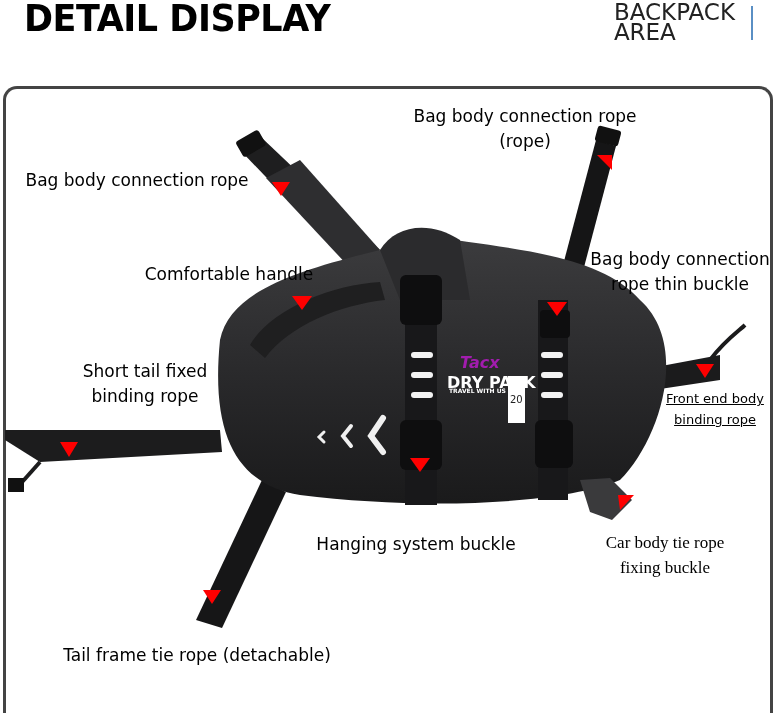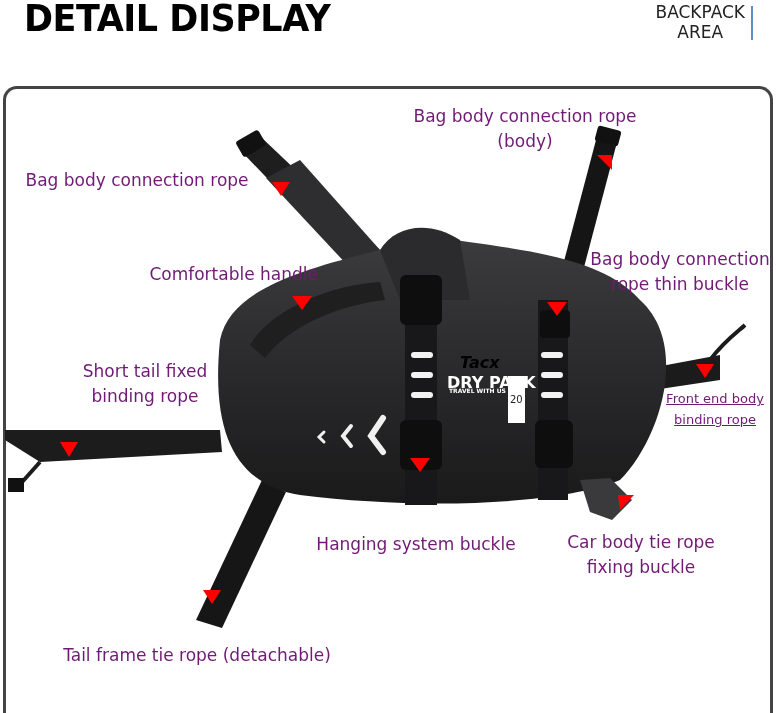--- a/index.html
+++ b/index.html
@@ -1,21 +1,21 @@
 <!DOCTYPE html>
 <html><head>
 <meta charset="utf-8">
 <style>
   html, body { margin:0; padding:0; background:#ffffff; }
   body { width:779px; height:713px; position:relative; overflow:hidden; font-family:"Liberation Sans", "DejaVu Sans", sans-serif; color:#333; }
   .title { position:absolute; left:24px; top:-4px; font-family:"DejaVu Sans", sans-serif; font-weight:bold; font-size:38px; letter-spacing:-0.5px; color:#000; transform:scaleX(0.92); transform-origin:left top; }
-  .tag { position:absolute; right:34px; top:2px; text-align:center; font-family:"DejaVu Sans", sans-serif; font-size:17px; line-height:20px; color:#222; }
+  .tag { position:absolute; right:44px; top:2px; text-align:left; font-family:"DejaVu Sans", sans-serif; font-size:23px; line-height:20px; color:#222; }
   .tag-bar { position:absolute; right:26px; top:6px; width:2px; height:34px; background:#5a8fc4; }
   .frame { position:absolute; left:3px; top:86px; width:770px; height:640px; border:3px solid #444; border-radius:14px; box-sizing:border-box; border-bottom:none; }
-  .label { position:absolute; font-family:"DejaVu Sans", sans-serif; font-size:17px; line-height:25px; color:#701a75; text-align:center; white-space:nowrap; }
+  .label { position:absolute; font-family:"DejaVu Sans", sans-serif; font-size:17px; line-height:25px; color:#000000; text-align:center; white-space:nowrap; }
   .label.sm { font-size:13px; line-height:21px;text-decoration:underline; }
   svg.art { position:absolute; left:0; top:0; }
 </style>
 </head>
 <body>
 
 <div class="title">DETAIL DISPLAY</div>
 <div class="tag">
   <div>BACKPACK</div>
   <div>AREA</div>
@@ -73,63 +73,63 @@
 
   <g fill="none" stroke="#f0f0f0" stroke-linecap="round">
     <path d="M324,432 L319,437 L324,442" stroke-width="3"></path>
     <path d="M351,426 L343,436 L351,446" stroke-width="4"></path>
     <path d="M383,418 L371,436 L383,452" stroke-width="6"></path>
   </g>
 
   <polygon points="580,480 610,478 632,500 612,520 590,512" fill="#3a3a3c"></polygon>
 </svg>
 
-<div style="position:absolute;left:460px;top:353px;font-family:'DejaVu Sans',sans-serif;font-weight:bold;font-style:italic;font-size:16px;color:#000000;">Tacx</div>
+<div style="position:absolute;left:460px;top:353px;font-family:'DejaVu Sans',sans-serif;font-weight:bold;font-style:italic;font-size:16px;color:#a21caf;">Tacx</div>
 <div style="position:absolute;left:447px;top:373px;font-family:'DejaVu Sans',sans-serif;font-weight:bold;font-size:16px;color:#fff;">DRY PACK</div>
 <div style="position:absolute;left:508px;top:376px;background:#fff;color:#222;font-family:'DejaVu Sans',sans-serif;font-size:10px;padding:17px 2px;line-height:13px;">20</div>
 <div style="position:absolute;left:449px;top:387px;font-family:'DejaVu Sans',sans-serif;font-weight:bold;font-size:6px;color:#fff;">TRAVEL WITH US</div>
 
 <svg class="art" width="779" height="713">
   <g fill="#ff0000">
     <polygon points="272,182 290,182 281,196"></polygon>
     <polygon points="597,155 612,155 612,170"></polygon>
     <polygon points="292,296 312,296 302,310"></polygon>
     <polygon points="547,302 567,302 557,316"></polygon>
     <polygon points="696,364 714,364 705,378"></polygon>
     <polygon points="60,442 78,442 69,457"></polygon>
     <polygon points="410,458 430,458 420,472"></polygon>
     <polygon points="618,495 634,495 620,510"></polygon>
     <polygon points="203,590 221,590 212,604"></polygon>
   </g>
 </svg>
 
 <div class="label" style="left:411px;top:104px;width:228px;">
   <div>Bag body connection rope</div>
-  <div>(body)</div>
+  <div>(rope)</div>
 </div>
 <div class="label" style="left:22px;top:168px;width:230px;">
   <div>Bag body connection rope</div>
 </div>
-<div class="label" style="left:140px;top:262px;width:178px;text-align:right;">
+<div class="label" style="left:140px;top:262px;width:178px;">
   <div>Comfortable handle</div>
 </div>
 <div class="label" style="left:587px;top:247px;width:186px;">
   <div>Bag body connection</div>
   <div>rope thin buckle</div>
 </div>
 <div class="label" style="left:48px;top:359px;width:134px;margin-left:30px;">
   <div>Short tail fixed</div>
   <div>binding rope</div>
 </div>
 <div class="label sm" style="left:656px;top:388px;width:118px;">
   <div>Front end body</div>
   <div>binding rope</div>
 </div>
 <div class="label" style="left:314px;top:532px;width:204px;">
   <div>Hanging system buckle</div>
 </div>
-<div class="label" style="left:566px;top:530px;width:150px;">
+<div class="label" style="left:590px;top:530px;width:150px;font-family:Liberation Serif, serif;">
   <div>Car body tie rope</div>
   <div>fixing buckle</div>
 </div>
 <div class="label" style="left:59px;top:643px;width:276px;">
   <div>Tail frame tie rope (detachable)</div>
 </div>
 
 </body></html>

